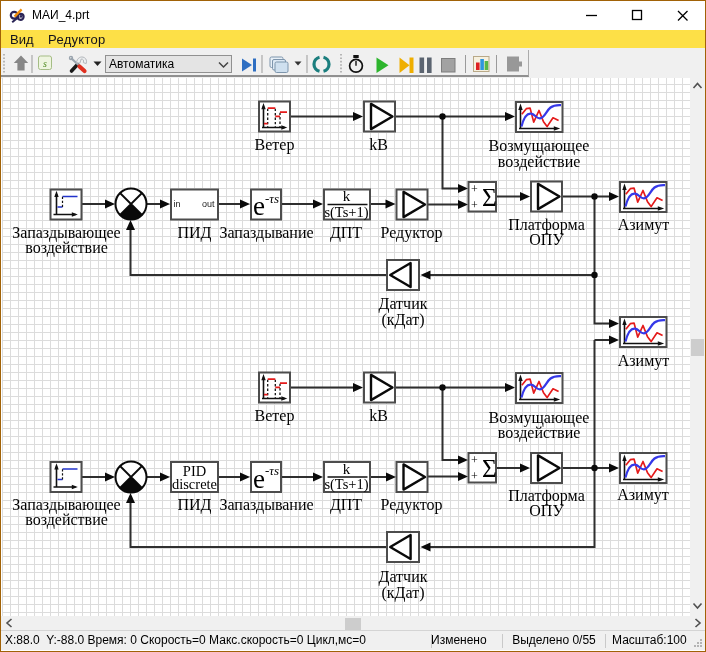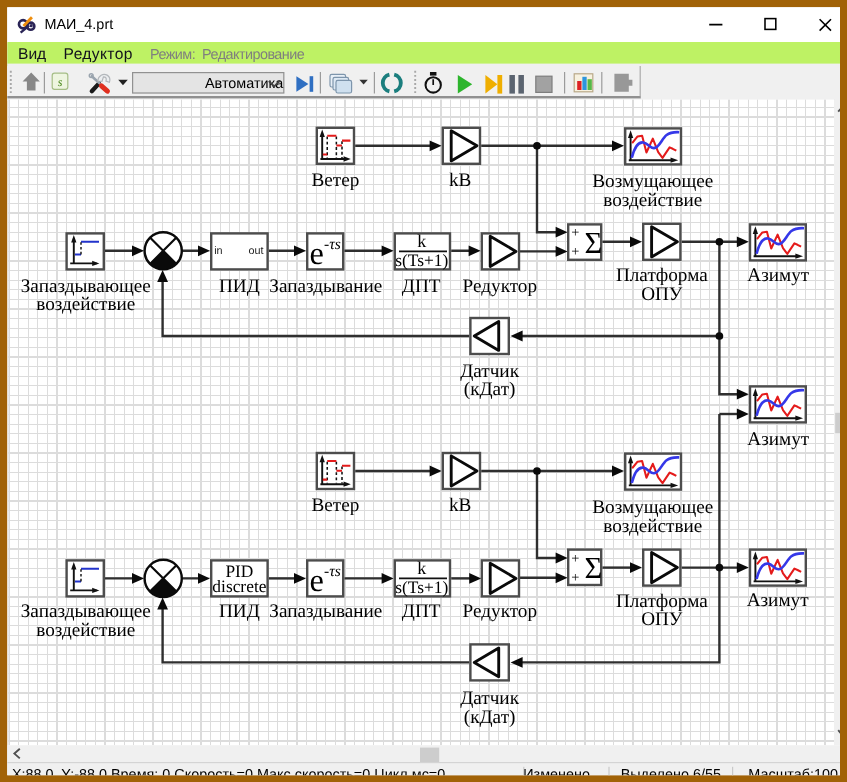--- a/index.html
+++ b/index.html
@@ -1,27 +1,27 @@
 <!DOCTYPE html>
 <html><head>
 <meta charset="utf-8">
 <style>
   html,body{margin:0;padding:0;background:#fff;}
   *{box-sizing:border-box;}
-  .win{position:relative;width:706px;height:652px;border:6px solid #a16207;background:#fff;overflow:hidden;
+  .win{position:relative;width:706px;height:652px;border:1px solid #a16207;background:#fff;overflow:hidden;
        font-family:"Liberation Sans",sans-serif;}
   .titlebar{position:absolute;left:0;top:0;width:704px;height:30px;background:#fff;}
   .title{position:absolute;left:31px;top:5px;font-size:12px;line-height:18px;color:#000;}
-  .menubar{position:absolute;left:0;top:29px;width:704px;height:20px;background:#bef264;text-decoration:underline;}
+  .menubar{position:absolute;left:0;top:29px;width:704px;height:20px;background:#fde047;text-decoration:underline;}
   .mi{position:absolute;top:0;font-size:13px;line-height:20px;color:#12121c;}
   .tbfill{position:absolute;left:0;top:47px;width:704px;height:31px;background:#f0f0f0;}
   .toolbar{position:absolute;left:0;top:49px;width:528px;height:27px;background:#f0f0f0;
            border-bottom:2px solid #909090;border-right:1px solid #ababab;}
   .combo{position:absolute;left:104px;top:5px;width:127px;height:18px;background:#e4e4e4;border:1px solid #919191;
-         font-size:12px;line-height:16px;color:#000;padding-left:3px;text-align:right;}
+         font-size:12px;line-height:16px;color:#000;padding-left:3px;}
   .canvas{position:absolute;left:1px;top:77px;width:689px;height:538px;background-color:#fff;
      background-image:repeating-linear-gradient(to right,#dcdcdc 0 1px,transparent 1px 8px),
                       repeating-linear-gradient(to bottom,transparent 0 6px,#dcdcdc 6px 7px,transparent 7px 8px);}
   .vsb{position:absolute;left:689px;top:77px;width:15px;height:538px;background:#f0f0f0;}
   .vthumb{position:absolute;left:1px;top:261px;width:13px;height:17px;background:#cdcdcd;}
   .hsb{position:absolute;left:0px;top:615px;width:704px;height:14px;background:#f0f0f0;}
   .hthumb{position:absolute;left:344px;top:2px;width:16px;height:12px;background:#cdcdcd;}
   .status{position:absolute;left:0;top:629px;width:704px;height:20px;background:#f0f0f0;border-top:1px solid #d4d4d4;
           font-size:12px;color:#000;}
   .ssep{position:absolute;top:3px;width:1px;height:14px;background:#c9c9c9;}
@@ -47,21 +47,20 @@
       <line x1="585" y1="14.5" x2="596" y2="14.5" stroke="#000" stroke-width="1.3"></line>
       <rect x="631.5" y="9.5" width="9" height="9" fill="none" stroke="#000" stroke-width="1.3"></rect>
       <path d="M677,10 L686.5,19.5 M686.5,10 L677,19.5" stroke="#000" stroke-width="1.3"></path>
     </svg>
     <div class="title">МАИ_4.prt</div>
   </div>
 
   <div class="menubar">
     <span class="mi" style="left:9px">Вид</span>
     <span class="mi" style="left:47px;letter-spacing:0.3px">Редуктор</span>
-    <span class="mi" style="left:119px;color:#7f7f7f;font-size:12px;letter-spacing:-0.45px">Режим:&nbsp; Редактирование</span>
   </div>
 
   <div class="tbfill"></div>
   <div class="toolbar">
     <svg width="704" height="26" style="position:absolute;left:0;top:0">
 
       <line x1="3" y1="4" x2="3" y2="23" stroke="#a8a8a8" stroke-width="1.6" stroke-dasharray="1.6,1.8"></line>
 
       <path d="M20,5.5 L27.2,13 L23.6,13 L23.6,20.5 L16.4,20.5 L16.4,13 L12.8,13 Z" fill="#878787"></path>
 
@@ -353,23 +352,23 @@
       <path d="M694.5,3 L699,7 L694.5,11" fill="none" stroke="#505050" stroke-width="1.6"></path>
     </svg>
     <div class="hthumb"></div>
   </div>
 
   <div class="status">
     <span class="stext" style="left:4px">X:88.0&nbsp; Y:-88.0 Время: 0 Скорость=0 Макс.скорость=0 Цикл,мс=0</span>
     <div class="ssep" style="left:430px"></div>
     <span class="stext" style="left:430px;width:71px;text-align:left">Изменено</span>
     <div class="ssep" style="left:501px"></div>
-    <span class="stext" style="left:508px;width:90px;text-align:center">Выделено 6/55</span>
+    <span class="stext" style="left:508px;width:90px;text-align:center">Выделено 0/55</span>
     <div class="ssep" style="left:604px"></div>
-    <span class="stext" style="left:611px;width:88px;text-align:center">Масштаб:100</span>
+    <span class="stext" style="left:611px;width:88px;text-align:left">Масштаб:100</span>
     <svg width="10" height="10" style="position:absolute;right:2px;bottom:2px">
       <g fill="#b4b4b4">
         <rect x="7" y="1" width="2" height="2"></rect>
           <rect x="7" y="4" width="2" height="2"></rect>
           <rect x="7" y="7" width="2" height="2"></rect>
         <rect x="4" y="4" width="2" height="2"></rect>
           <rect x="4" y="7" width="2" height="2"></rect>
         <rect x="1" y="7" width="2" height="2"></rect>
       </g>
     </svg>

